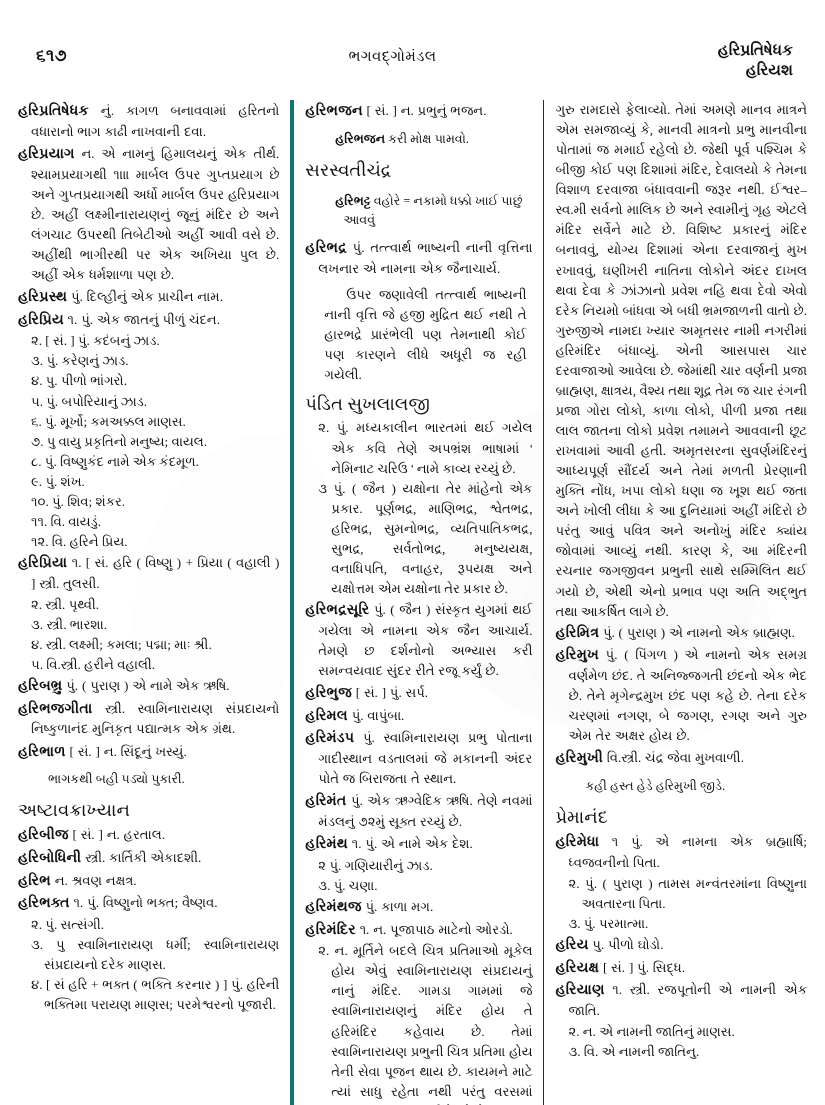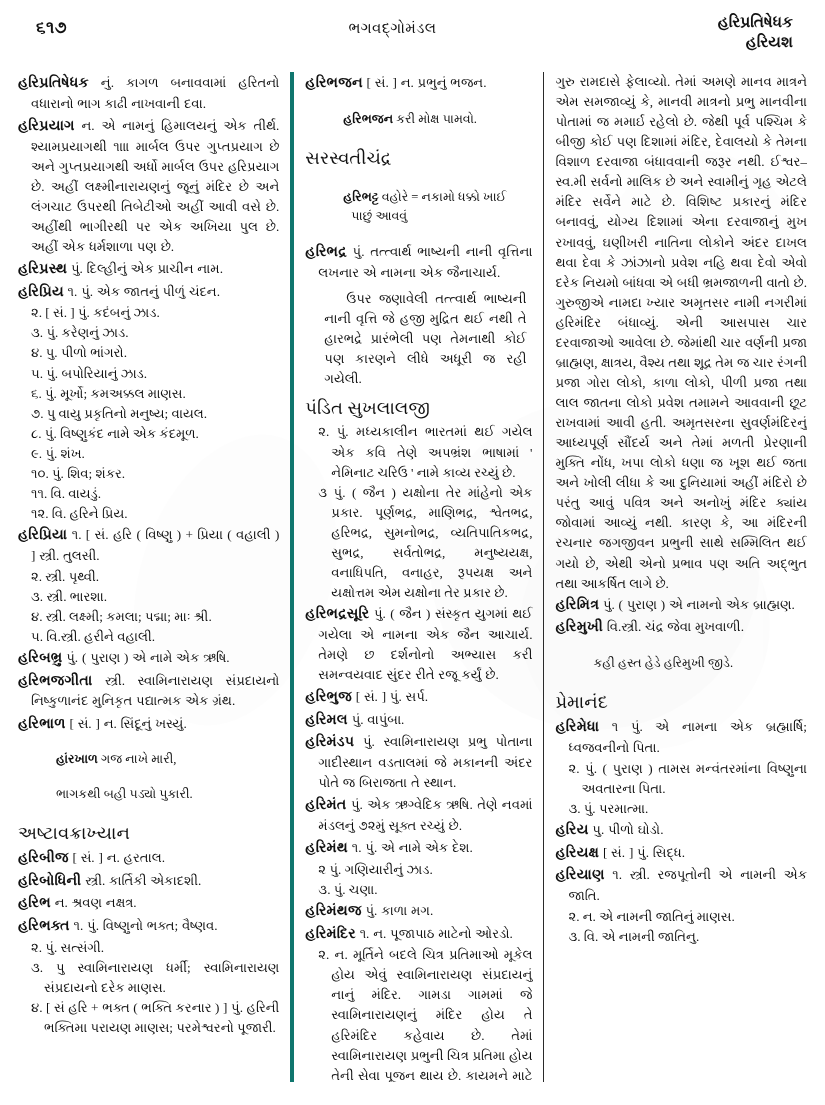--- a/index.html
+++ b/index.html
@@ -24,21 +24,21 @@
   }
   .wm1{left:430px;top:400px;width:330px;height:330px;}
   .wm2{left:520px;top:500px;width:250px;height:250px;background:rgba(0,0,0,0.018);}
   .wm3{left:140px;top:430px;width:190px;height:300px;background:rgba(0,0,0,0.015);transform:rotate(18deg);}
   .wm4{left:600px;top:150px;width:200px;height:240px;background:rgba(0,0,0,0.012);}
 
   .page{
     position:relative; z-index:1;
     width:825px; height:1105px;
     box-sizing:border-box;
-    padding:12px 18px 10px 18px;
+    padding:40px 18px 10px 18px;
   }
 
   
   .running-head{
     display:flex;
     align-items:flex-start;
     justify-content:space-between;
     height:58px;
     padding:0 14px 0 18px;
     box-sizing:border-box;
@@ -99,21 +99,21 @@
     font-size:13.2px;
     line-height:1.52;
     margin:0;
     padding-left:26px;
     text-indent:-13px;
   }
   .sense.just{ text-align:justify; }
   .quote{
     font-size:12.6px;
     line-height:1.5;
-    margin:16px;
+    margin:8px;
     padding-left:30px;
     text-indent:-8px;
   }
   .quote .qhw{ font-weight:bold; }
   .cite{
     font-size:18px;
     margin:0;
     padding-right:2px;
     line-height:1.5;
   }
@@ -171,21 +171,20 @@
         <p class="sense just">૧૧. વિ. વાયડું.</p>
         <p class="sense just">૧૨. વિ. હરિને પ્રિય.</p>
         <p class="entry just"><span class="hw">હરિપ્રિયા</span><span> ૧. [ સં. હરિ ( વિષ્ણુ ) + પ્રિયા ( વહાલી ) ] સ્ત્રી. તુલસી.</span></p>
         <p class="sense just">૨. સ્ત્રી. પૃથ્વી.</p>
         <p class="sense just">૩. સ્ત્રી. ભારશા.</p>
         <p class="sense just">૪. સ્ત્રી. લક્ષ્મી; કમલા; પદ્મા; માઃ શ્રી.</p>
         <p class="sense just">૫. વિ.સ્ત્રી. હરીને વહાલી.</p>
         <p class="entry just"><span class="hw">હરિબભ્રુ</span><span> પું. ( પુરાણ ) એ નામે એક ઋષિ.</span></p>
         <p class="entry just"><span class="hw">હરિભજગીતા</span><span> સ્ત્રી. સ્વામિનારાયણ સંપ્રદાયનો નિષ્કુળાનંદ મુનિકૃત પદ્યાત્મક એક ગ્રંથ.</span></p>
         <p class="entry just"><span class="hw">હરિભાળ</span><span> [ સં. ] ન. સિંદૂનું ખસ્યું.</span></p>
-        <p class="quote"><span class="qhw">હાંરખાળ</span><span> ગજ નાખે મારી,</span></p>
         <p class="quote"><span>ભાગકથી બહી પડ્યો પુકારી.</span></p>
         <p class="cite">અષ્ટાવક્રાખ્યાન</p>
         <p class="entry just"><span class="hw">હરિબીજ</span><span> [ સં. ] ન. હરતાલ.</span></p>
         <p class="entry just"><span class="hw">હરિબોધિની</span><span> સ્ત્રી. કાર્તિકી એકાદશી.</span></p>
         <p class="entry just"><span class="hw">હરિભ</span><span> ન. શ્રવણ નક્ષત્ર.</span></p>
         <p class="entry just"><span class="hw">હરિભક્ત</span><span> ૧. પું. વિષ્ણુનો ભક્ત; વૈષ્ણવ.</span></p>
         <p class="sense just">૨. પું. સત્સંગી.</p>
         <p class="sense just">૩. પુ સ્વામિનારાયણ ધર્મી; સ્વામિનારાયણ સંપ્રદાયનો દરેક માણસ.</p>
         <p class="sense just">૪. [ સં હરિ + ભક્ત ( ભક્તિ કરનાર ) ] પું. હરિની ભક્તિમા પરાયણ માણસ; પરમેશ્વરનો પૂજારી.</p>
       </div>
@@ -208,20 +207,21 @@
         <p class="sense just">૨ પું. ગણિયારીનું ઝાડ.</p>
         <p class="sense just">૩. પું. ચણા.</p>
         <p class="entry just"><span class="hw">હરિમંથજ</span><span> પું. કાળા મગ.</span></p>
         <p class="entry just"><span class="hw">હરિમંદિર</span><span> ૧. ન. પૂજાપાઠ માટેનો ઓરડો.</span></p>
         <p class="sense just">૨. ન. મૂર્તિને બદલે ચિત્ર પ્રતિમાઓ મૂકેલ હોય એવું સ્વામિનારાયણ સંપ્રદાયનું નાનું મંદિર. ગામડા ગામમાં જે સ્વામિનારાયણનું મંદિર હોય તે હરિમંદિર કહેવાય છે. તેમાં સ્વામિનારાયણ પ્રભુની ચિત્ર પ્રતિમા હોય તેની સેવા પૂજન થાય છે. કાયમને માટે ત્યાં સાધુ રહેતા નથી પરંતુ વરસમાં અમુક વખત જ આવીને રહે છે.</p>
         <p class="sense just">૩. ન. શોખ મંદિર. તેને પણ હરિમંદિર કહે છે. આ સંબંધમાં કહેવાય છે કેઃ આ મત</p>
       </div>
     <div class="col col-right" id="col-right">
         <p class="flow">ગુરુ રામદાસે ફેલાવ્યો. તેમાં અમણે માનવ માત્રને એમ સમજાવ્યું કે, માનવી માત્રનો પ્રભુ માનવીના પોતામાં જ મમાર્ઇ રહેલો છે. જેથી પૂર્વ પશ્ચિમ કે બીજી કોઈ પણ દિશામાં મંદિર, દેવાલયો કે તેમના વિશાળ દરવાજા બંધાવવાની જરૂર નથી. ઈશ્વર–સ્વ.મી સર્વનો માલિક છે અને સ્વામીનું ગૃહ એટલે મંદિર સર્વેને માટે છે. વિશિષ્ટ પ્રકારનું મંદિર બનાવવું, યોગ્ય દિશામાં એના દરવાજાનું મુખ રખાવવું, ઘણીખરી નાતિના લોકોને અંદર દાખલ થવા દેવા કે ઝાંઝાનો પ્રવેશ નહિ થવા દેવો એવો દરેક નિયમો બાંધવા એ બધી ભ્રમજાળની વાતો છે. ગુરુજીએ નામદા ખ્યાર અમૃતસર નામી નગરીમાં હરિમંદિર બંધાવ્યું. એની આસપાસ ચાર દરવાજાઓ આવેલા છે. જેમાંથી ચાર વર્ણની પ્રજા બ્રાહ્મણ, ક્ષાત્રય, વૈશ્ય તથા શૂદ્ર તેમ જ ચાર રંગની પ્રજા ગોરા લોકો, કાળા લોકો, પીળી પ્રજા તથા લાલ જાતના લોકો પ્રવેશ તમામને આવવાની છૂટ રાખવામાં આવી હતી. અમૃતસરના સુવર્ણમંદિરનું આધ્યપૂર્ણ સૌંદર્ય અને તેમાં મળતી પ્રેરણાની મુક્તિ નોંધ, ખપા લોકો ધણા જ ખૂશ થઈ જતા અને ખોલી લીધા કે આ દુનિયામાં અહીં મંદિરો છે પરંતુ આવું પવિત્ર અને અનોખું મંદિર ક્યાંય જોવામાં આવ્યું નથી. કારણ કે, આ મંદિરની રચનાર જગજીવન પ્રભુની સાથે સમ્મિલિત થઈ ગયો છે, એથી એનો પ્રભાવ પણ અતિ અદ્ભુત તથા આકર્ષિત લાગે છે.</p>
         <p class="entry just"><span class="hw">હરિમિત્ર</span><span> પું. ( પુરાણ ) એ નામનો એક બ્રાહ્મણ.</span></p>
+        <p class="entry just"><span class="hw">હરિમુખ</span><span> પું. ( પિંગળ ) એ નામનો એક સમગ્ર વર્ણમેળ છંદ. તે અનિજ્જગતી છંદનો એક ભેદ છે. તેને મૃગેન્દ્રમુખ છંદ પણ કહે છે. તેના દરેક ચરણમાં નગણ, બે જગણ, રગણ અને ગુરુ એમ તેર અક્ષર હોય છે.</span></p>
         <p class="entry just"><span class="hw">હરિમુખી</span><span> વિ.સ્ત્રી. ચંદ્ર જેવા મુખવાળી.</span></p>
         <p class="quote"><span>કહી હસ્ત હેડે હરિમુખી જીડે.</span></p>
         <p class="cite">પ્રેમાનંદ</p>
         <p class="entry just"><span class="hw">હરિમેધા</span><span> ૧ પું. એ નામના એક બ્રહ્માર્ષિ; ધ્વજવનીનો પિતા.</span></p>
         <p class="sense just">૨. પું. ( પુરાણ ) તામસ મન્વંતરમાંના વિષ્ણુના અવતારના પિતા.</p>
         <p class="sense just">૩. પું. પરમાત્મા.</p>
         <p class="entry just"><span class="hw">હરિય</span><span> પુ. પીળો ઘોડો.</span></p>
         <p class="entry just"><span class="hw">હરિયક્ષ</span><span> [ સં. ] પું. સિદ્ધ.</span></p>
         <p class="entry just"><span class="hw">હરિયાણ</span><span> ૧. સ્ત્રી. રજપૂતોની એ નામની એક જાતિ.</span></p>
         <p class="sense just">૨. ન. એ નામની જાતિનું માણસ.</p>

